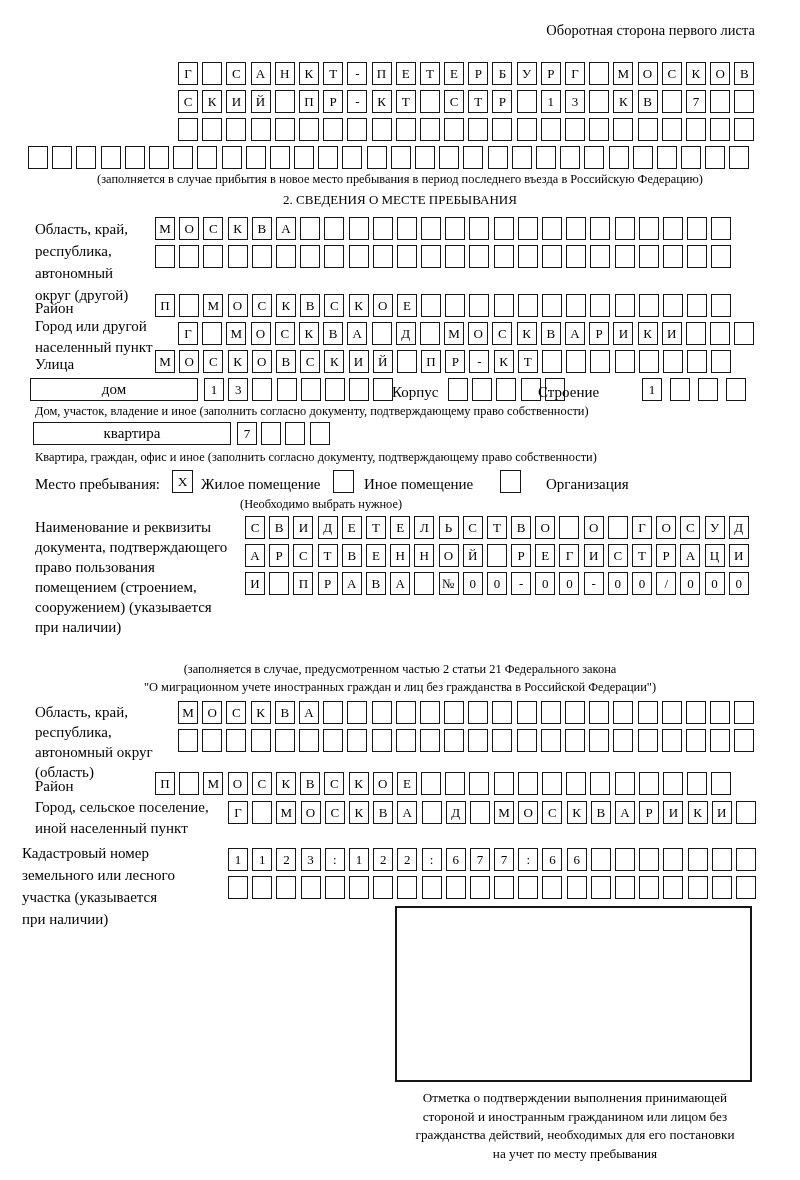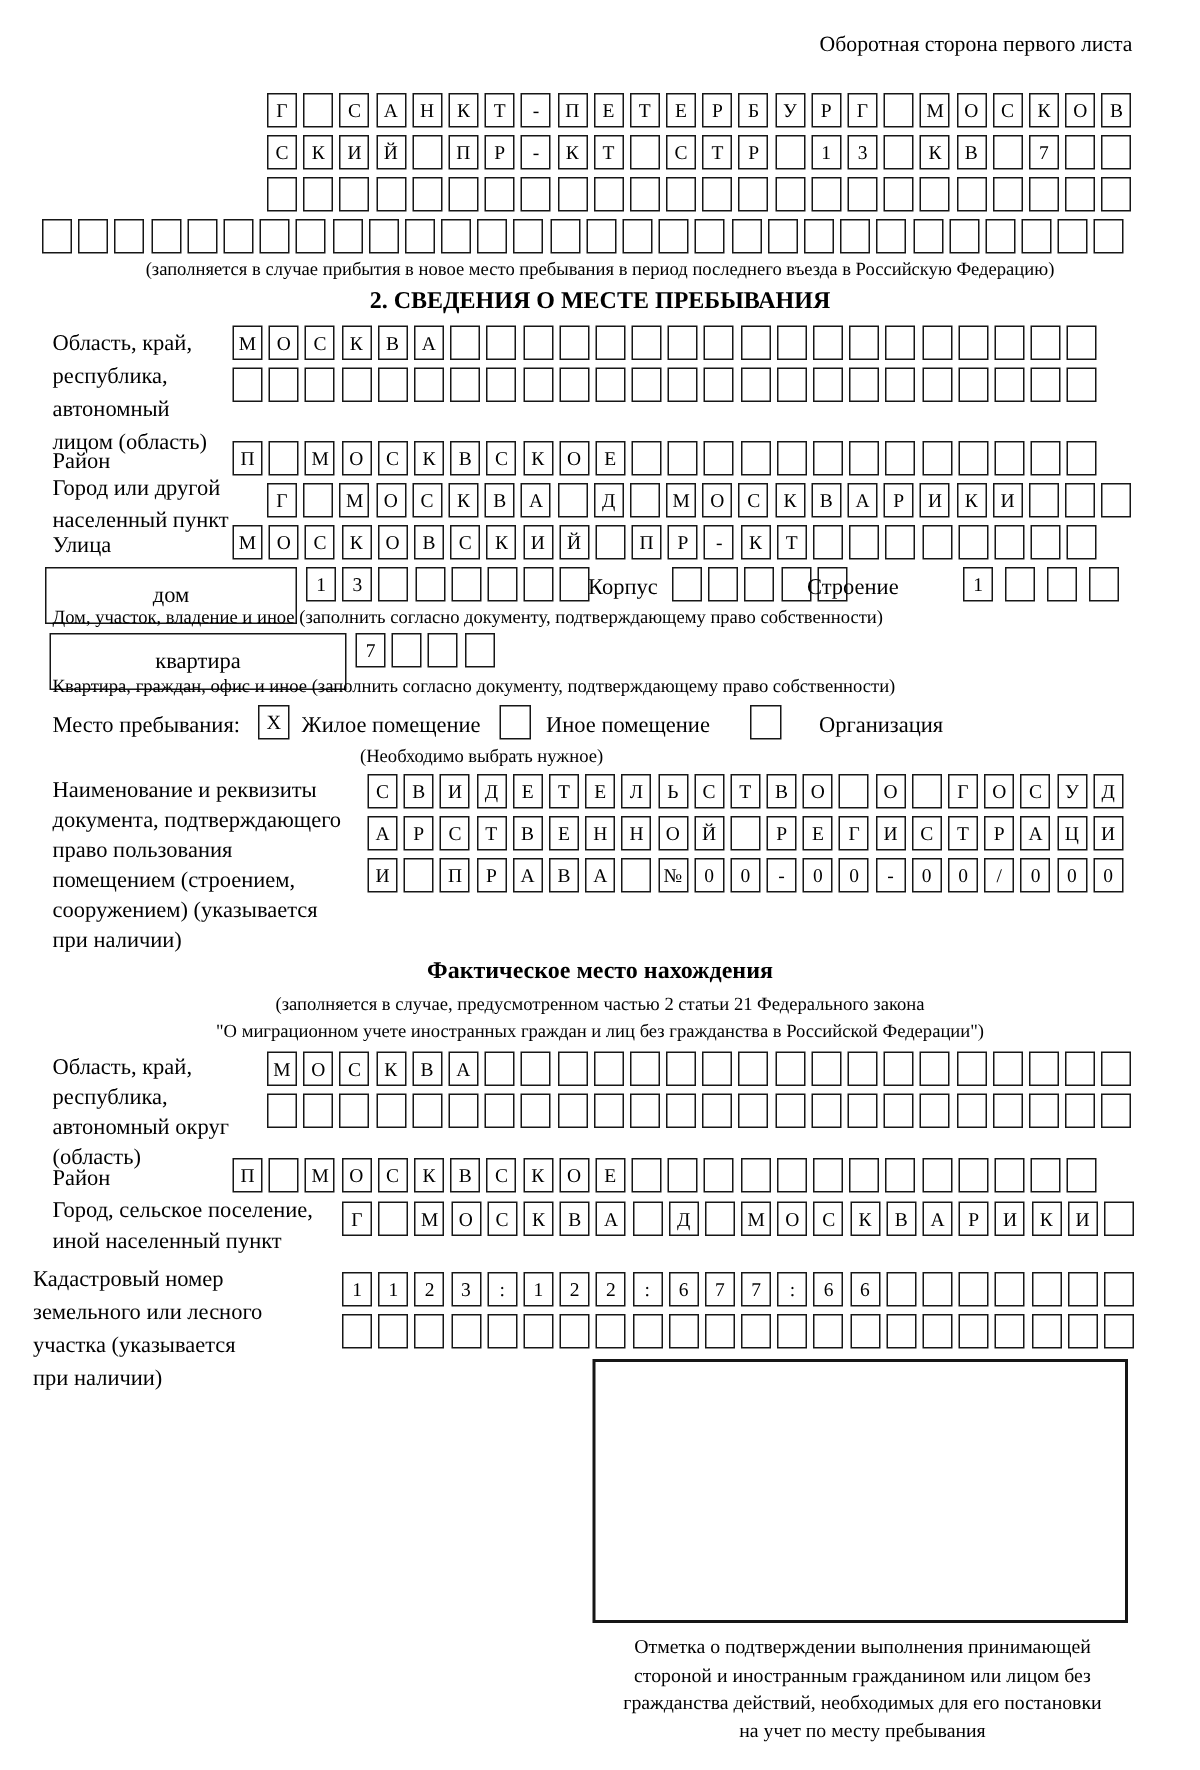--- a/index.html
+++ b/index.html
@@ -5,22 +5,22 @@
   *{margin:0;padding:0;box-sizing:border-box}
   html,body{background:#fff}
   body{width:800px;height:1180px;font-family:"Liberation Serif","DejaVu Serif",serif;color:#000}
   .page{position:relative;width:800px;height:1180px;background:#fff;overflow:hidden}
   .lbl{position:absolute;font-size:15px;line-height:23px;white-space:nowrap}
   .crow{position:absolute;display:flex;column-gap:4.2px}
   .cell{width:20px;height:23px;border:1.6px solid #161616;display:flex;align-items:center;justify-content:center;font-size:13px;flex:none;background:#fff}
   .g8{column-gap:8px}
   .cap{position:absolute;font-size:12.4px;white-space:nowrap}
   .center{left:0;width:800px;text-align:center}
-  .title{position:absolute;font-weight:bold;font-size:16px}
-  .fieldbox{position:absolute;border:1.6px solid #161616;display:flex;align-items:center;justify-content:center;font-size:15px;height:38px;background:#fff}
+  .title{position:absolute;font-weight:normal;font-size:13px}
+  .fieldbox{position:absolute;border:1.6px solid #161616;display:flex;align-items:center;justify-content:center;font-size:15px;height:23px;background:#fff}
   .chk{position:absolute;width:21px;height:23px;border:1.6px solid #161616;display:flex;align-items:center;justify-content:center;font-size:13.5px;background:#fff}
   .hnote{position:absolute;right:45px;top:22px;font-size:14.5px}
   .stampbox{position:absolute;left:395px;top:906px;width:357px;height:176px;border:2px solid #161616;background:#fff}
   .stampcap{position:absolute;left:345px;top:1089px;width:460px;text-align:center;font-size:13.2px;line-height:18.5px}
 </style>
 </head>
 <body>
 
 <div class="page">
 
@@ -137,21 +137,21 @@
       <div class="cell"></div>
     </div>
   <div class="cap center" style="top:172px">(заполняется в случае прибытия в новое место пребывания в период последнего въезда в Российскую Федерацию)</div>
 
   <div class="title center" style="top:192px">2. СВЕДЕНИЯ О МЕСТЕ ПРЕБЫВАНИЯ</div>
 
   <div class="lbl" style="left:35px;top:218px;line-height:22px">
     <div>Область, край,</div>
     <div>республика,</div>
     <div>автономный</div>
-    <div>лицом (область)</div>
+    <div>округ (другой)</div>
   </div>
   <div class="crow" style="left:155px;top:217px">
       <div class="cell">М</div>
       <div class="cell">О</div>
       <div class="cell">С</div>
       <div class="cell">К</div>
       <div class="cell">В</div>
       <div class="cell">А</div>
       <div class="cell"></div>
       <div class="cell"></div>
@@ -403,21 +403,20 @@
       <div class="cell">0</div>
       <div class="cell">-</div>
       <div class="cell">0</div>
       <div class="cell">0</div>
       <div class="cell">/</div>
       <div class="cell">0</div>
       <div class="cell">0</div>
       <div class="cell">0</div>
     </div>
 
-  <div class="title center" style="top:639px">Фактическое место нахождения</div>
   <div class="cap center" style="top:662px">(заполняется в случае, предусмотренном частью 2 статьи 21 Федерального закона</div>
   <div class="cap center" style="top:680px">"О миграционном учете иностранных граждан и лиц без гражданства в Российской Федерации")</div>
 
   <div class="lbl" style="left:35px;top:702px;line-height:20px">
     <div>Область, край,</div>
     <div>республика,</div>
     <div>автономный округ</div>
     <div>(область)</div>
   </div>
   <div class="crow" style="left:178px;top:701px">

